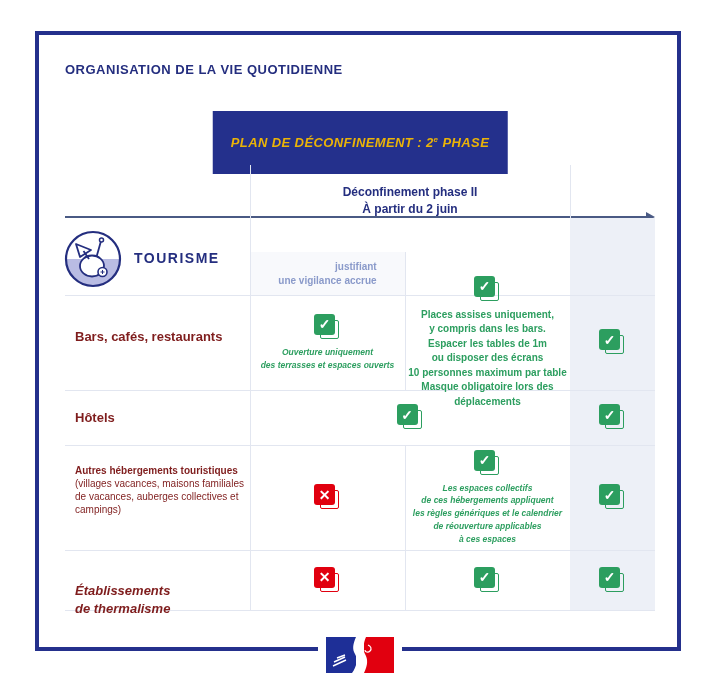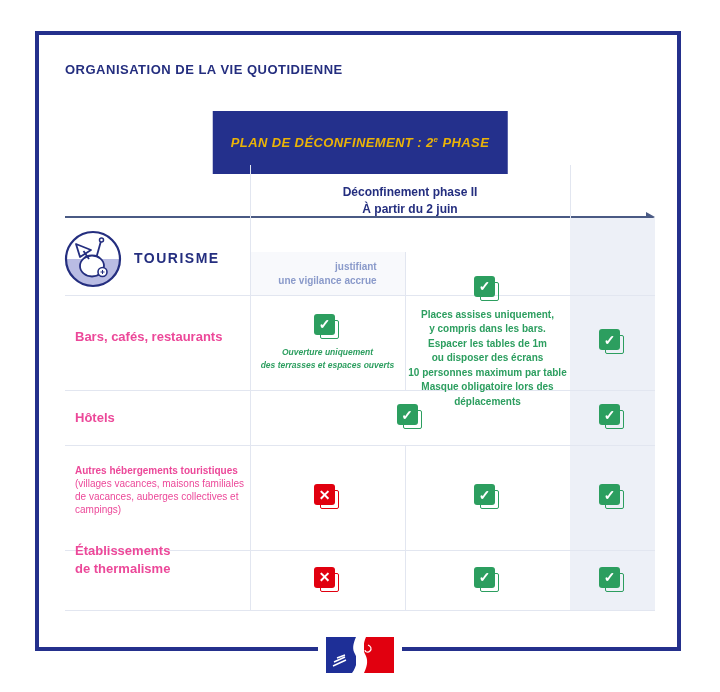--- a/index.html
+++ b/index.html
@@ -20,26 +20,26 @@
   .dept-band{position:absolute;left:250px;top:218px;width:320px;height:34px;background:#5c6fb2;color:#fff;
              font-size:11.5px;font-weight:bold;display:flex;align-items:center;justify-content:center;letter-spacing:.4px;}
   .subhead{position:absolute;top:252px;height:43px;background:#f8f9fc;color:#8a9aca;font-weight:bold;font-size:10px;
            display:flex;align-items:center;justify-content:center;text-align:right;line-height:1.4;box-sizing:border-box;}
   .subhead.s1{left:250px;width:155px;}
   .subhead.s2{left:405px;width:165px;}
   .vline{position:absolute;width:1px;background:#e2e6f0;}
   .hline{position:absolute;left:65px;width:590px;height:1px;background:#e2e6f0;}
   .section-icon{position:absolute;left:63px;top:229px;}
   .section-label{position:absolute;left:134px;top:250px;font-size:14px;font-weight:bold;color:#242e7f;letter-spacing:1.5px;}
-  .row-label{position:absolute;left:75px;color:#ec4899;font-weight:bold;font-size:13px;}
+  .row-label{position:absolute;left:75px;color:#7f1d1d;font-weight:bold;font-size:13px;}
   .rl-1{top:329px;}
   .rl-2{top:410px;}
   .rl-3{top:464px;width:180px;font-size:10px;line-height:1.3;}
   .rl-3 .normal{font-weight:normal;}
-  .rl-4{top:542px;line-height:1.35;}
+  .rl-4{top:582px;line-height:1.35;font-style:italic;}
   .cell{position:absolute;display:flex;flex-direction:column;align-items:center;justify-content:center;
         text-align:center;box-sizing:border-box;}
   .cell .txt{color:#2c9e5f;font-weight:bold;margin-top:5px;}
   .c-r1-v{left:250px;top:295px;width:155px;height:95px;}
   .c-r1-f{left:405px;top:295px;width:165px;height:95px;}
   .c-r1-p{left:570px;top:295px;width:85px;height:95px;}
   .c-r2-m{left:250px;top:390px;width:320px;height:55px;}
   .c-r2-p{left:570px;top:390px;width:85px;height:55px;}
   .c-r3-v{left:250px;top:445px;width:155px;height:105px;}
   .c-r3-f{left:405px;top:445px;width:165px;height:105px;}
@@ -147,20 +147,21 @@
     <span class="mark cross">
         <span class="back"></span>
         <span class="front">✕</span>
       </span>
   </div>
   <div class="cell c-r3-f">
     <span class="mark check">
         <span class="back"></span>
         <span class="front">✓</span>
       </span>
+    <div class="txt txt-sm">Les espaces collectifs<br>de ces hébergements appliquent<br>les règles génériques et le calendrier<br>de réouverture applicables<br>à ces espaces</div>
   </div>
   <div class="cell c-r3-p">
     <span class="mark check">
         <span class="back"></span>
         <span class="front">✓</span>
       </span>
   </div>
 
   <div class="cell c-r4-v">
     <span class="mark cross">

